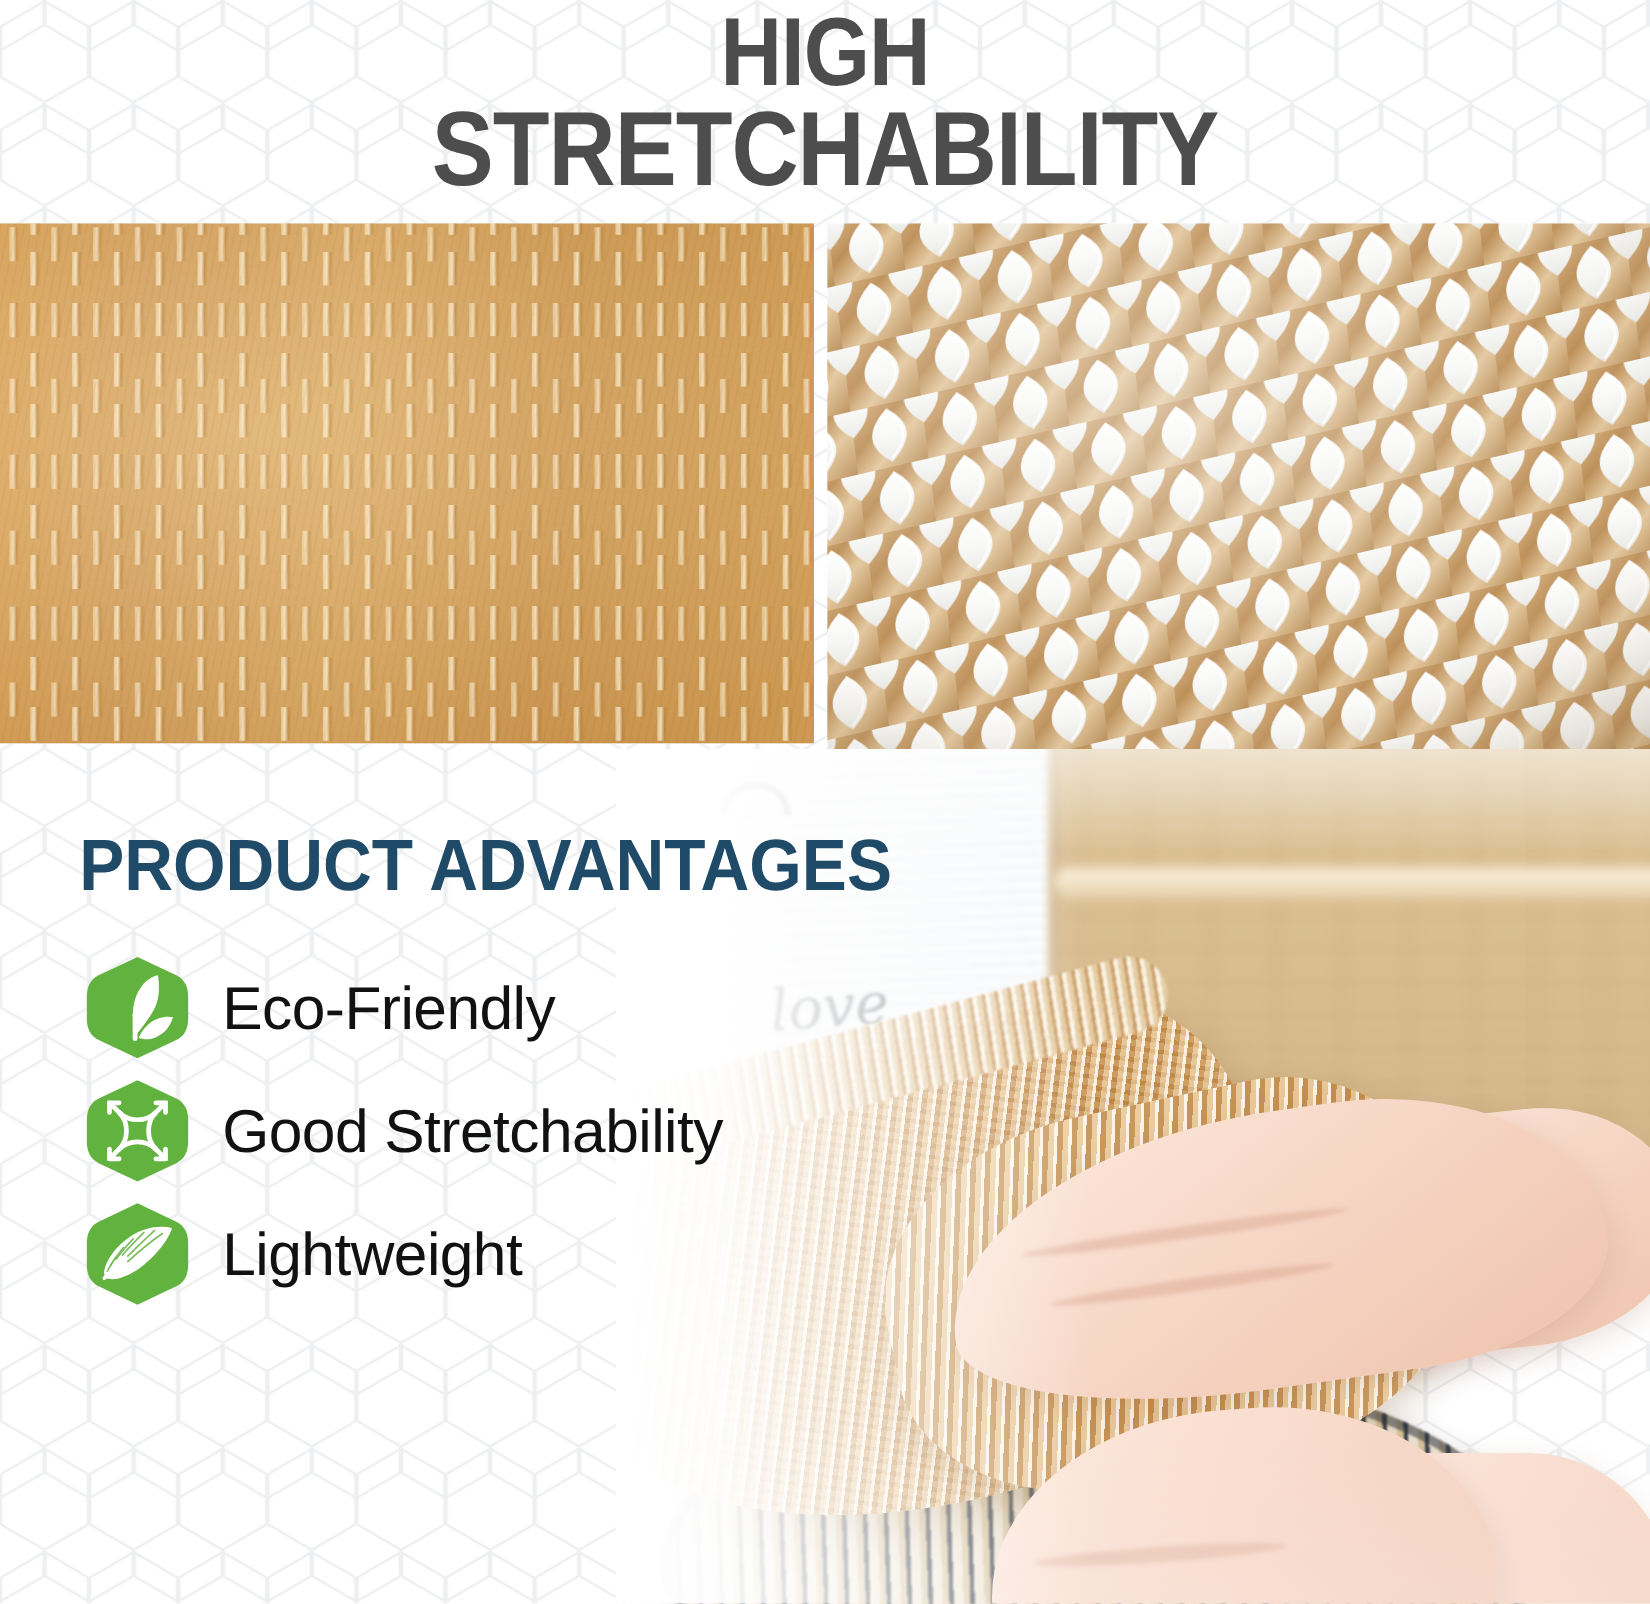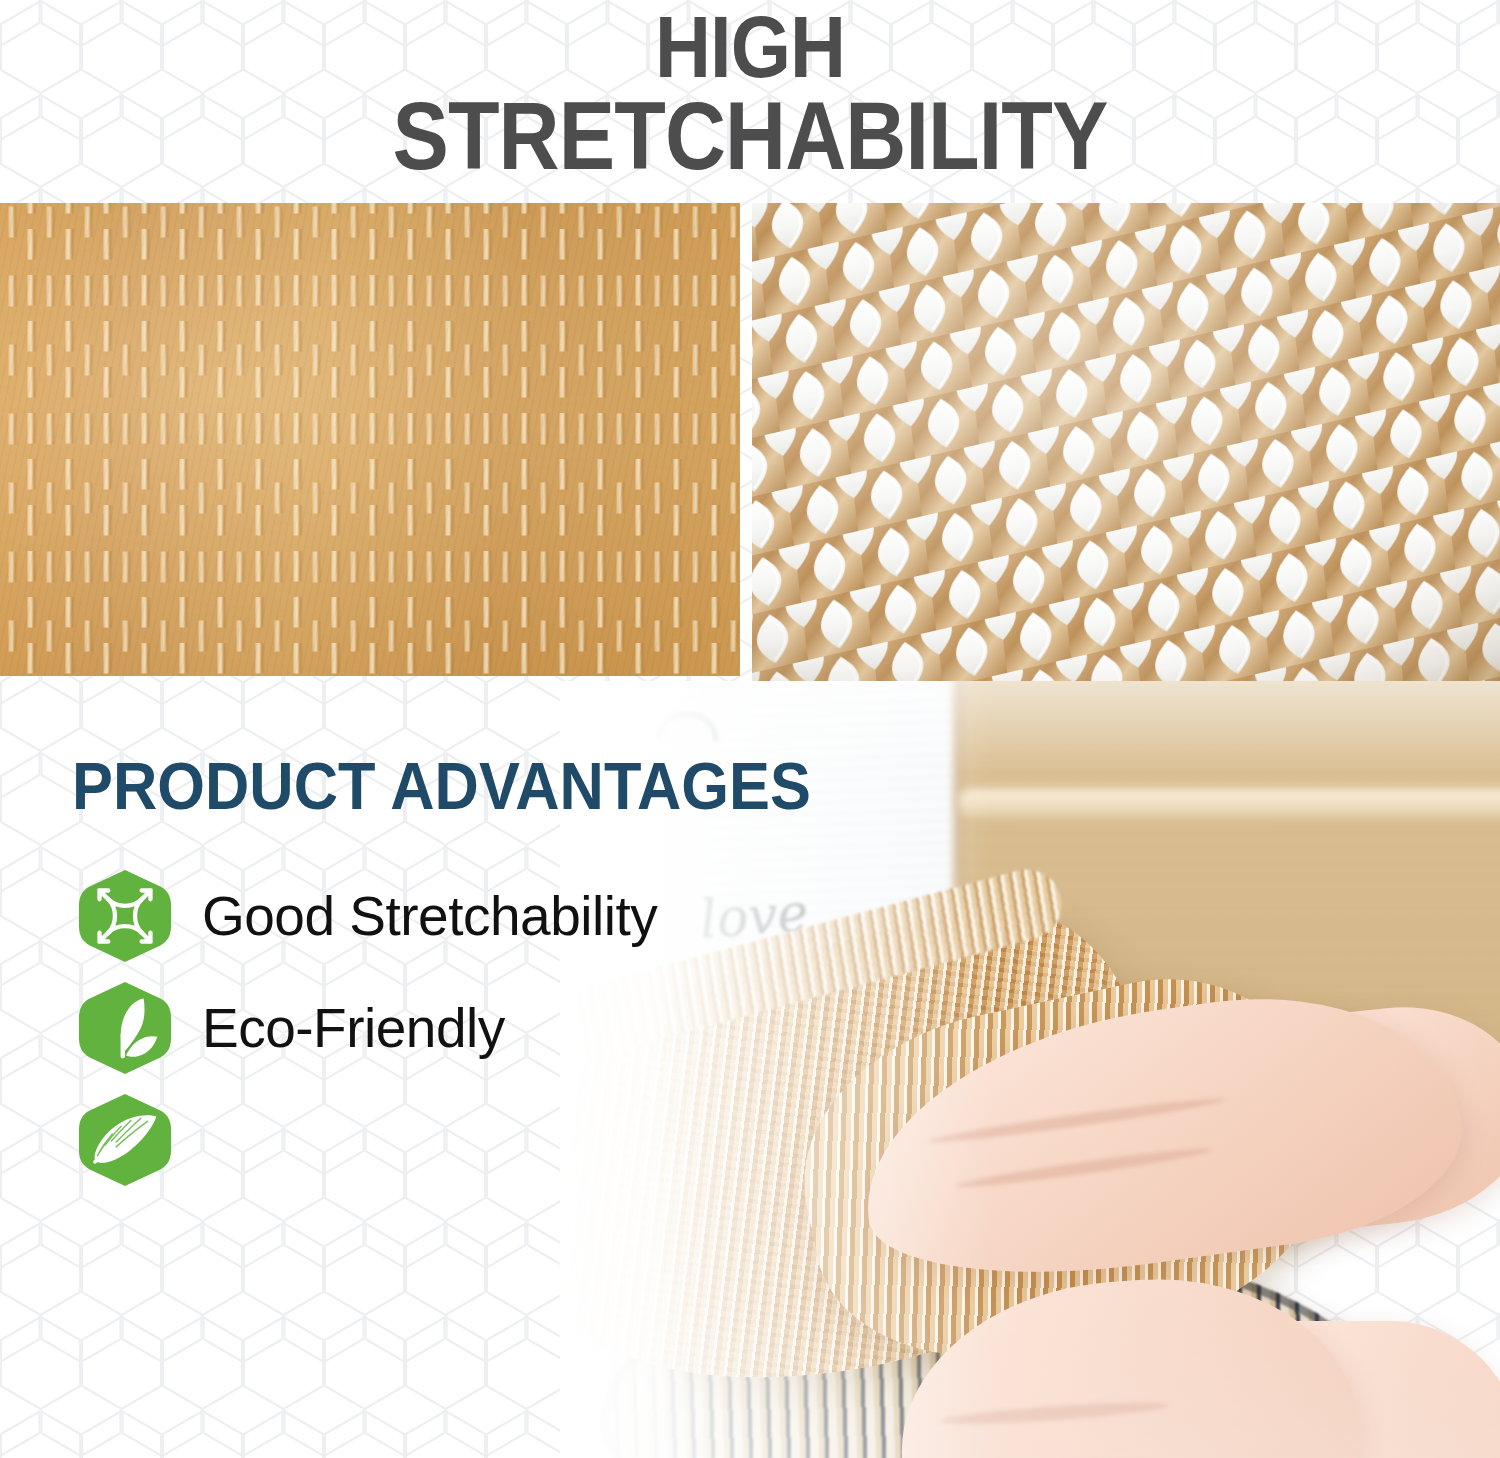--- a/index.html
+++ b/index.html
@@ -431,20 +431,34 @@
   </div>
 
   <div class="adv-title">PRODUCT ADVANTAGES</div>
 
   <div class="adv-list">
 
     <div class="adv-row">
       <span class="badge">
         <svg viewBox="0 0 100 100" aria-hidden="true">
           <path d="M50 3 L86 20 C94 24 97 31 97 40 L97 60 C97 69 94 76 86 80 L50 97 L14 80 C6 76 3 69 3 60 L3 40 C3 31 6 24 14 20 Z" fill="#62b23f"></path>
+          <g fill="#ffffff">
+            <path d="M48 76 C44 60 45 44 52 33 C57 25 63 21 69 20 C71 32 70 45 64 54 C58 64 53 70 48 76 Z"></path>
+            <path d="M51 78 C55 70 60 64 67 61 C73 58 79 58 83 59 C80 68 75 74 68 77 C62 80 56 80 51 78 Z"></path>
+            <rect x="45.5" y="54" width="4.5" height="27" rx="2.2"></rect>
+          </g>
+        </svg>
+      </span>
+      <span class="adv-label">Eco-Friendly</span>
+    </div>
+
+    <div class="adv-row">
+      <span class="badge">
+        <svg viewBox="0 0 100 100" aria-hidden="true">
+          <path d="M50 3 L86 20 C94 24 97 31 97 40 L97 60 C97 69 94 76 86 80 L50 97 L14 80 C6 76 3 69 3 60 L3 40 C3 31 6 24 14 20 Z" fill="#62b23f"></path>
           <g fill="none" stroke="#ffffff" stroke-width="4.4" stroke-linecap="round" stroke-linejoin="round">
 
             <path d="M33 33 C42 42 58 42 67 33"></path>
             <path d="M67 33 C58 42 58 58 67 67"></path>
             <path d="M67 67 C58 58 42 58 33 67"></path>
             <path d="M33 67 C42 58 42 42 33 33"></path>
 
             <path d="M33 24 L24 24 L24 33"></path>
             <path d="M67 24 L76 24 L76 33"></path>
             <path d="M76 67 L76 76 L67 76"></path>
@@ -457,34 +471,20 @@
           </g>
           <g fill="#ffffff">
             <path d="M22 22 L33 23 L23 33 Z"></path>
             <path d="M78 22 L77 33 L67 23 Z"></path>
             <path d="M78 78 L67 77 L77 67 Z"></path>
             <path d="M22 78 L23 67 L33 77 Z"></path>
           </g>
         </svg>
       </span>
       <span class="adv-label">Good Stretchability</span>
-    </div>
-
-    <div class="adv-row">
-      <span class="badge">
-        <svg viewBox="0 0 100 100" aria-hidden="true">
-          <path d="M50 3 L86 20 C94 24 97 31 97 40 L97 60 C97 69 94 76 86 80 L50 97 L14 80 C6 76 3 69 3 60 L3 40 C3 31 6 24 14 20 Z" fill="#62b23f"></path>
-          <g fill="#ffffff">
-            <path d="M48 76 C44 60 45 44 52 33 C57 25 63 21 69 20 C71 32 70 45 64 54 C58 64 53 70 48 76 Z"></path>
-            <path d="M51 78 C55 70 60 64 67 61 C73 58 79 58 83 59 C80 68 75 74 68 77 C62 80 56 80 51 78 Z"></path>
-            <rect x="45.5" y="54" width="4.5" height="27" rx="2.2"></rect>
-          </g>
-        </svg>
-      </span>
-      <span class="adv-label">Eco-Friendly</span>
     </div>
 
 
     <div class="adv-row">
       <span class="badge">
         <svg viewBox="0 0 100 100" aria-hidden="true">
           <path d="M50 3 L86 20 C94 24 97 31 97 40 L97 60 C97 69 94 76 86 80 L50 97 L14 80 C6 76 3 69 3 60 L3 40 C3 31 6 24 14 20 Z" fill="#62b23f"></path>
           <g fill="#ffffff">
             <path d="M82 26 C72 23 56 25 43 34 C31 42 23 53 20 62 C18 68 19 72 23 73 C30 75 44 70 56 60 C69 49 79 36 82 26 Z"></path>
             <path d="M18 71 C22 68 30 63 40 58 C33 65 26 70 20 74 C18 75 17 73 18 71 Z"></path>
@@ -492,17 +492,18 @@
           <g fill="none" stroke="#62b23f" stroke-width="1.5" stroke-linecap="round" opacity=".85">
             <path d="M73 31 C63 38 52 47 41 57"></path>
             <path d="M66 28 C58 35 50 43 41 52"></path>
             <path d="M56 30 C50 36 43 43 36 51"></path>
             <path d="M46 36 C41 41 35 48 30 55"></path>
             <path d="M37 44 C33 49 28 55 25 61"></path>
             <path d="M30 53 C27 57 24 62 22 66"></path>
           </g>
         </svg>
       </span>
+      <span class="adv-label">Lightweight</span>
     </div>
 
   </div>
 
 </div>
 
 </body></html>

